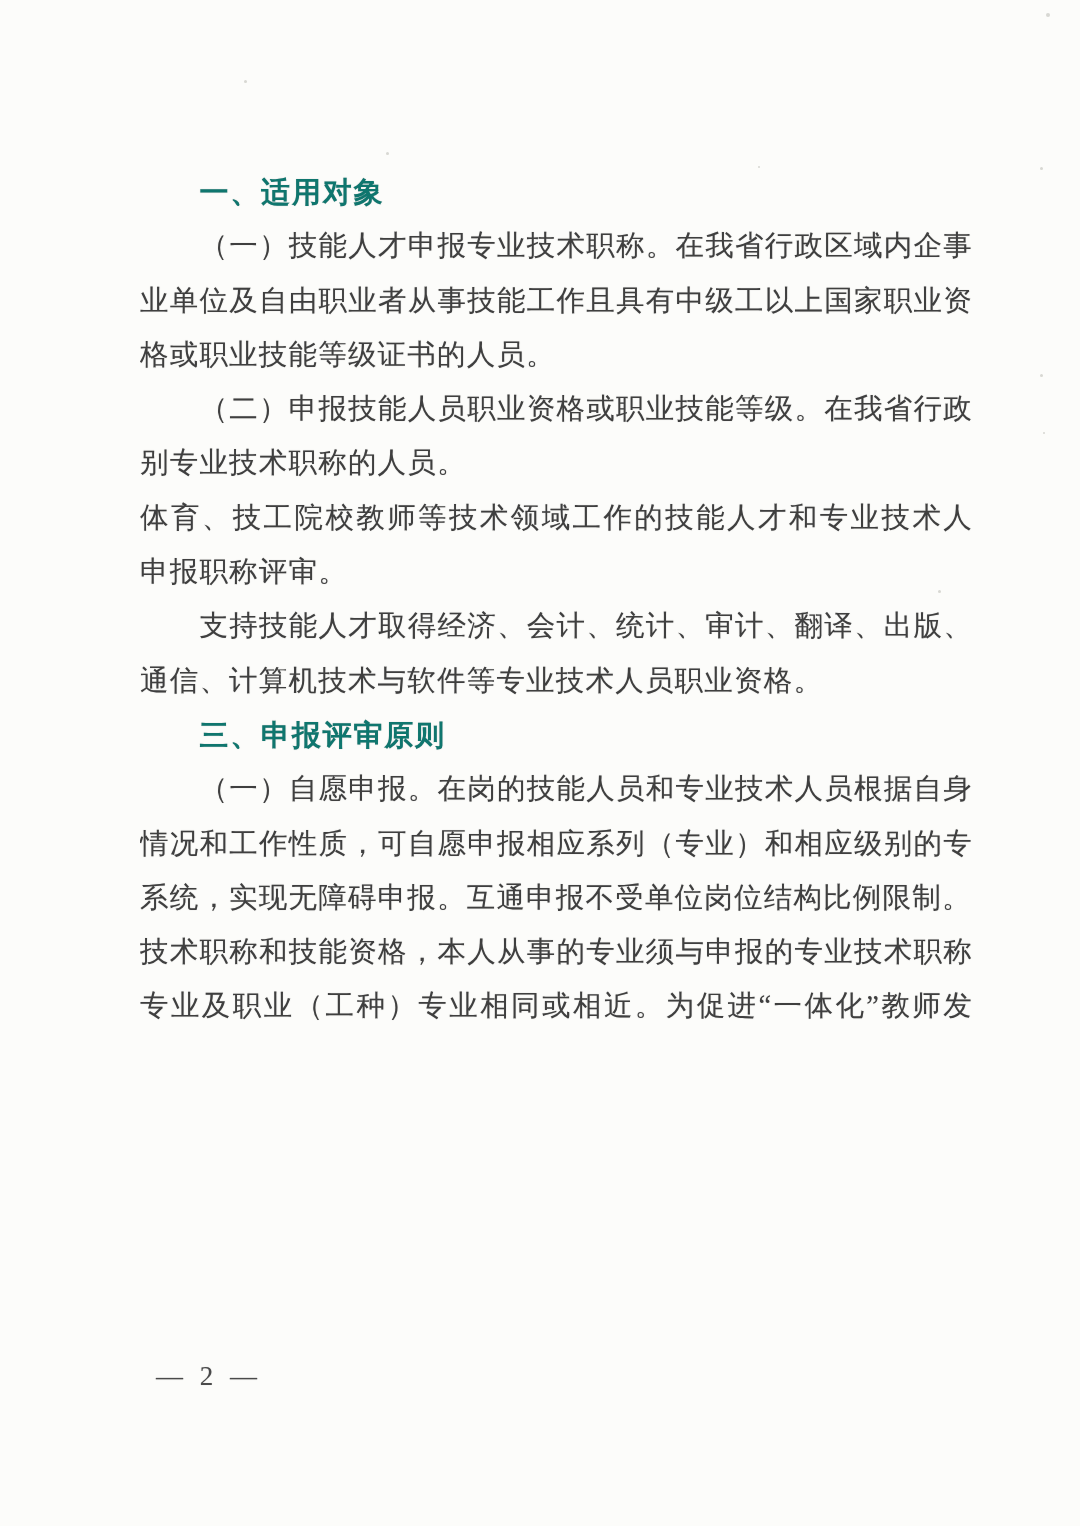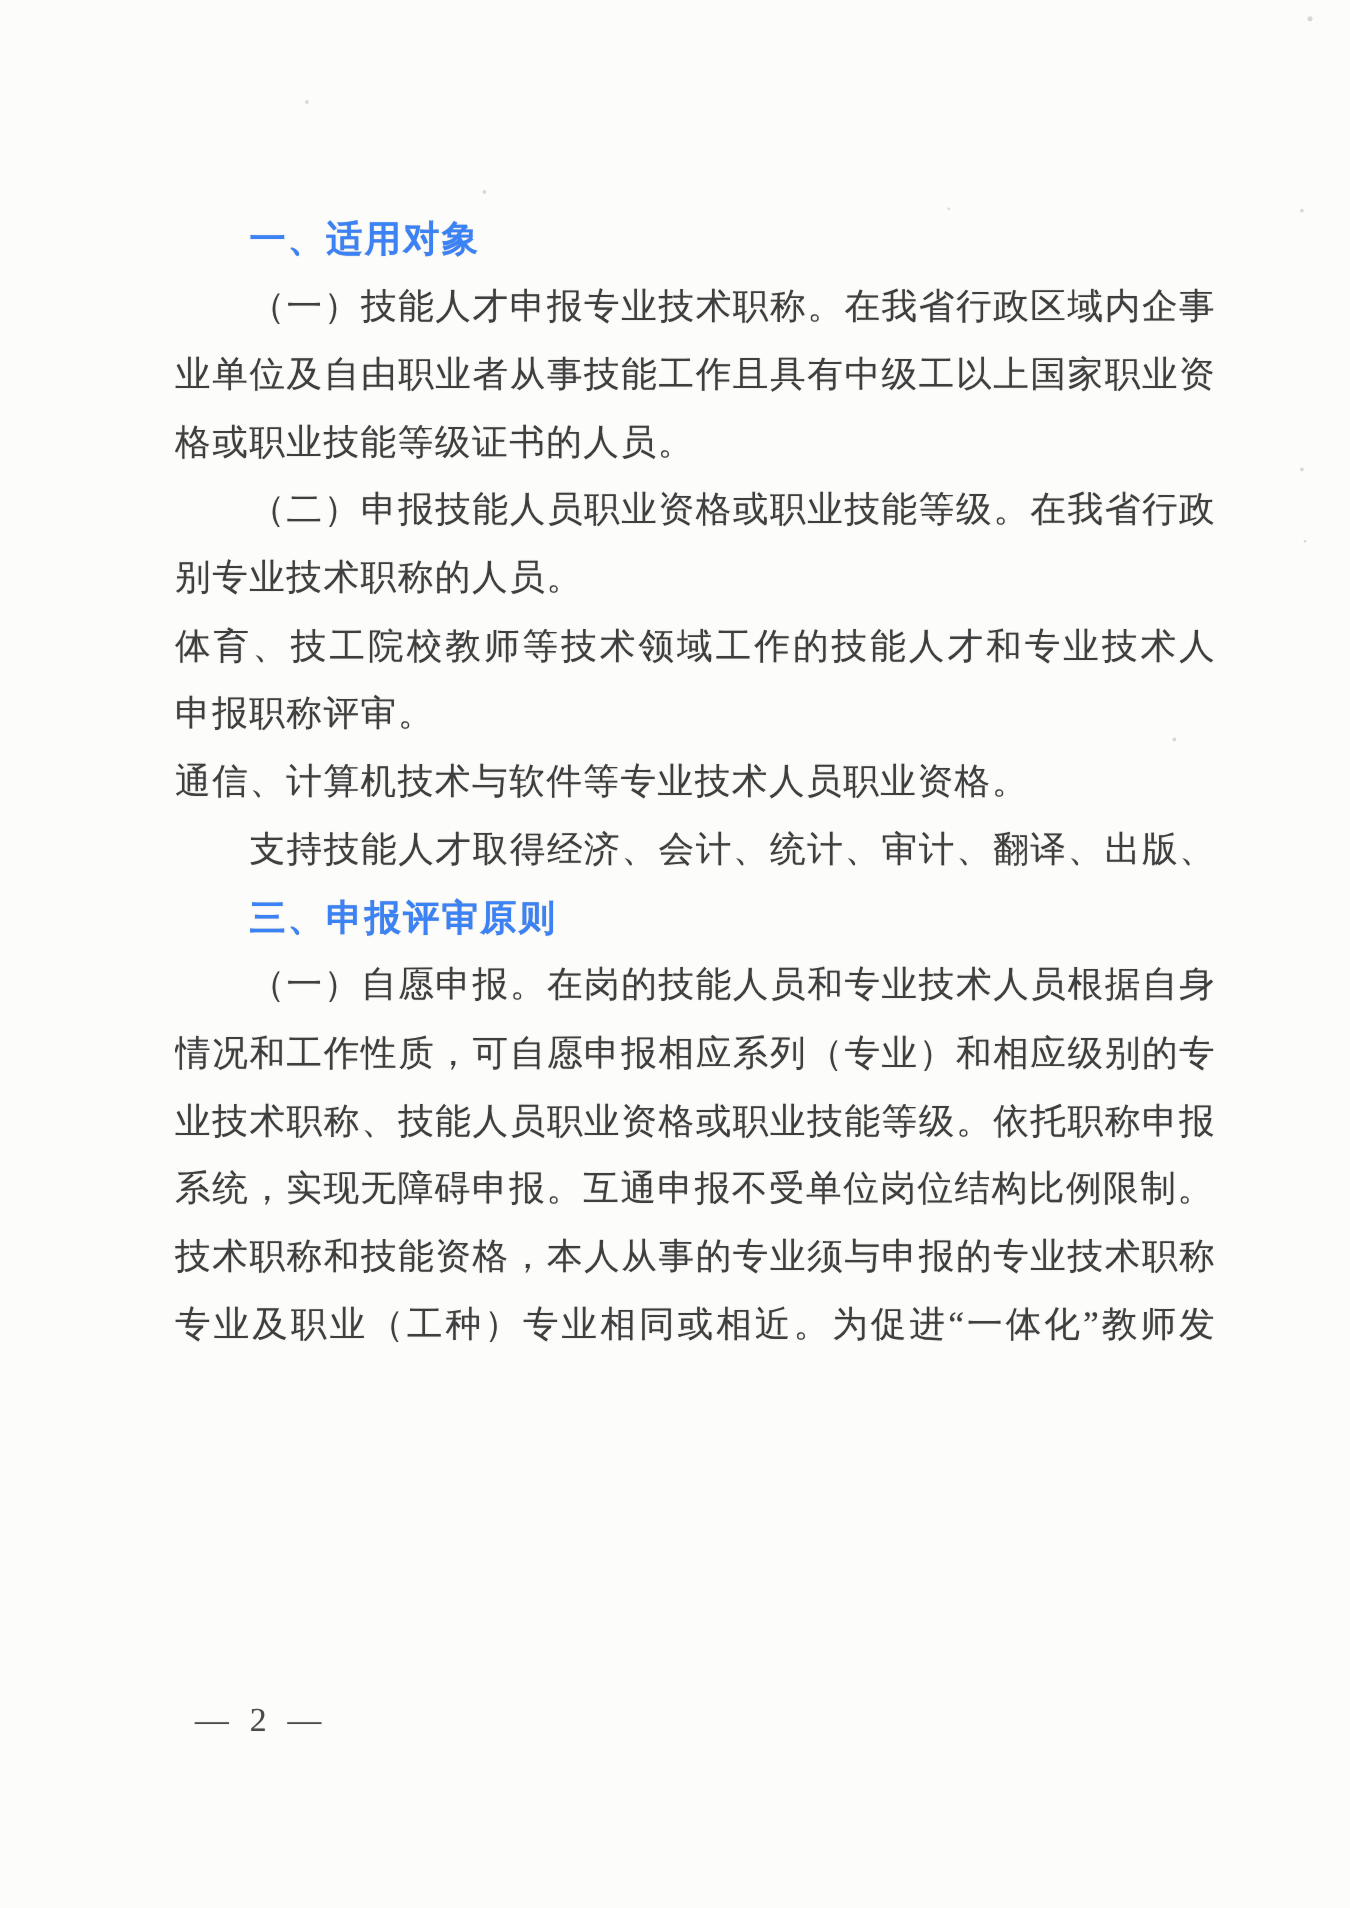--- a/index.html
+++ b/index.html
@@ -34,21 +34,21 @@
     text-align-last: justify;
     text-justify: inter-character;
     overflow: hidden;
   }
   .row.first { padding-left: 59.5px; }
   .row.end { text-align-last: left; }
   .row.heading {
     font-family: "Liberation Sans", "DejaVu Sans", sans-serif;
     font-weight: 700;
     font-size: 29px;
-    color: #3b82f6;
+    color: #0f766e;
     letter-spacing: 1.8px;
     text-align-last: left;
     padding-left: 59.5px;
   }
   .page-number {
     position: absolute;
     left: 156px;
     top: 1352px;
     height: 48px;
     line-height: 48px;
@@ -81,25 +81,24 @@
 
   <div class="content">
       <div class="row heading">一、适用对象</div>
       <div class="row first">（一）技能人才申报专业技术职称。在我省行政区域内企事</div>
       <div class="row">业单位及自由职业者从事技能工作且具有中级工以上国家职业资</div>
       <div class="row end">格或职业技能等级证书的人员。</div>
       <div class="row first">（二）申报技能人员职业资格或职业技能等级。在我省行政</div>
       <div class="row end">别专业技术职称的人员。</div>
       <div class="row">体育、技工院校教师等技术领域工作的技能人才和专业技术人</div>
       <div class="row end">申报职称评审。</div>
+      <div class="row first">支持技能人才取得经济、会计、统计、审计、翻译、出版、</div>
       <div class="row end">通信、计算机技术与软件等专业技术人员职业资格。</div>
-      <div class="row first">支持技能人才取得经济、会计、统计、审计、翻译、出版、</div>
       <div class="row heading">三、申报评审原则</div>
       <div class="row first">（一）自愿申报。在岗的技能人员和专业技术人员根据自身</div>
       <div class="row">情况和工作性质，可自愿申报相应系列（专业）和相应级别的专</div>
-      <div class="row">业技术职称、技能人员职业资格或职业技能等级。依托职称申报</div>
       <div class="row end">系统，实现无障碍申报。互通申报不受单位岗位结构比例限制。</div>
       <div class="row">技术职称和技能资格，本人从事的专业须与申报的专业技术职称</div>
       <div class="row">专业及职业（工种）专业相同或相近。为促进“一体化”教师发</div>
     </div>
 
   <div class="page-number">— 2 —</div>
 </div>
 
 </body></html>

